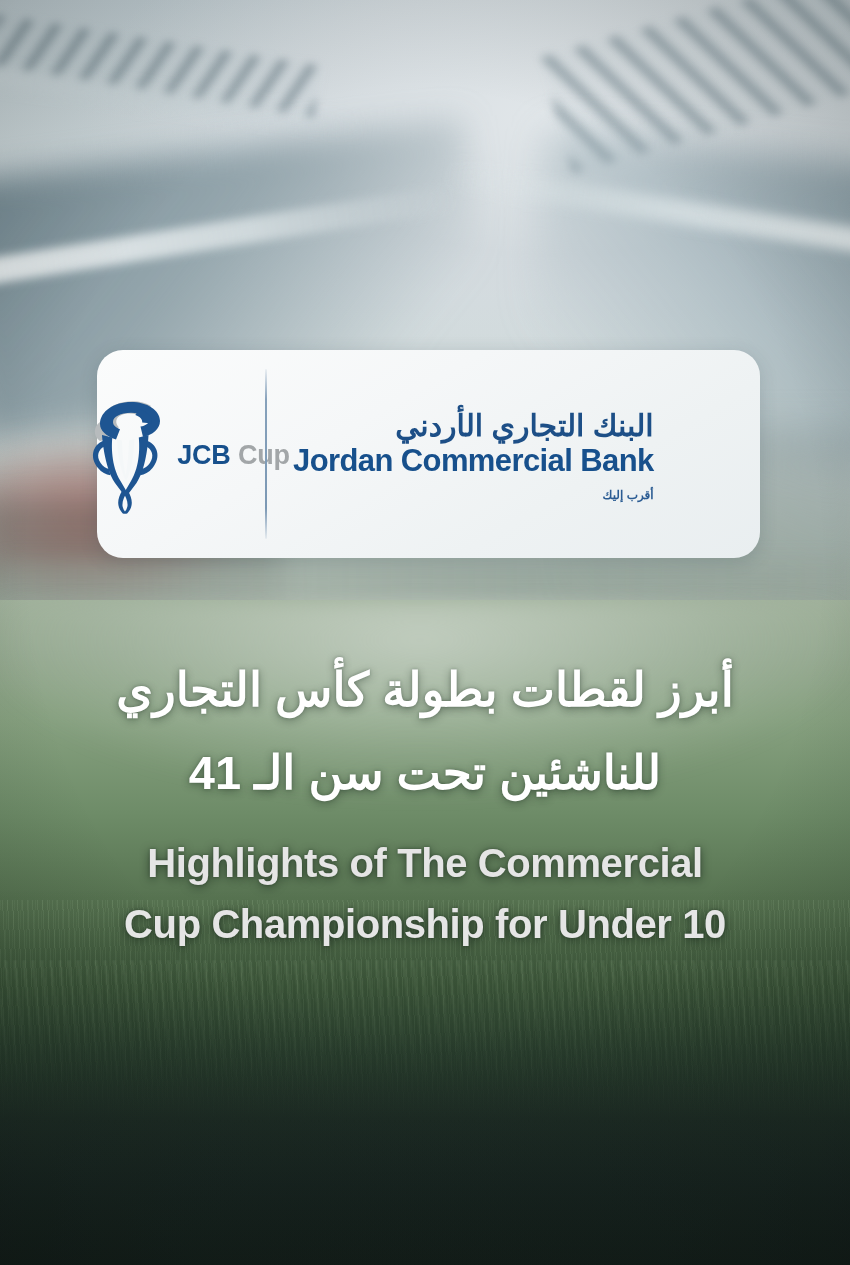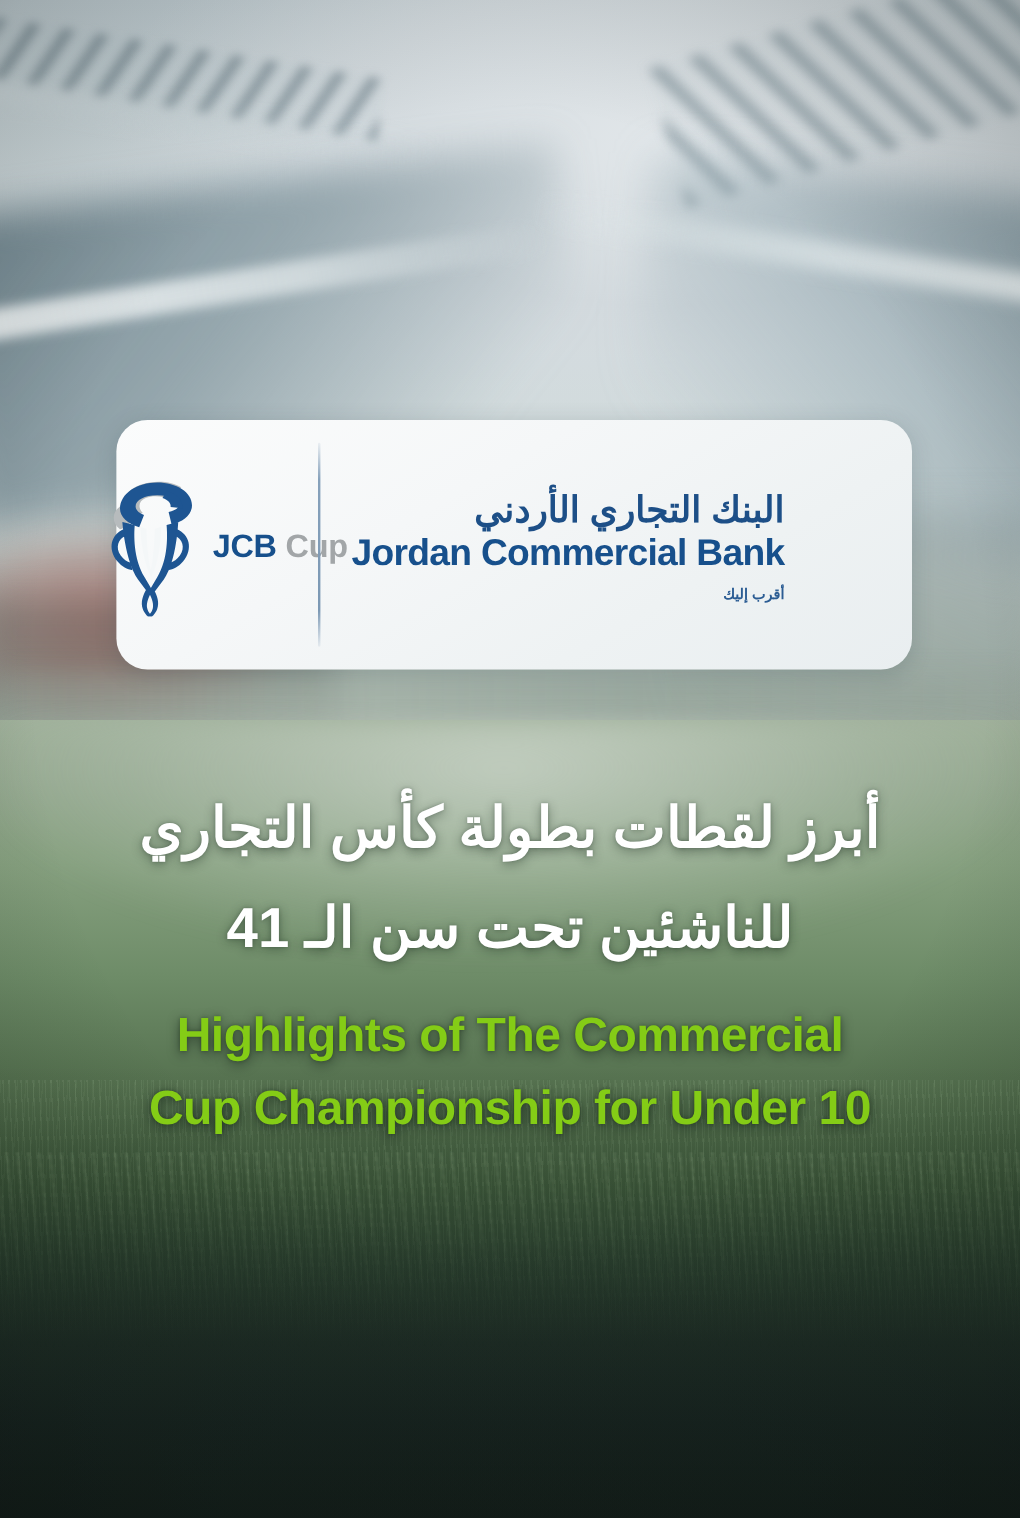--- a/index.html
+++ b/index.html
@@ -193,21 +193,21 @@
   }
   .ar-line{
     direction:rtl; unicode-bidi:bidi-override;
     color:#ffffff;
     font-size:47px; font-weight:bold;
     line-height:1.46;
     text-shadow:0 2px 9px rgba(20,35,25,.42), 0 0 3px rgba(30,45,35,.30);
     padding:0 24px;
   }
   .en-line{
-    color:#84cc16;
+    color:#e5e5e5;
     font-size:40px; font-weight:bold;
     line-height:1.52;
     letter-spacing:-.4px;
     text-shadow:0 2px 10px rgba(10,22,14,.55), 0 0 3px rgba(14,26,18,.35);
     padding:0 10px;
   }
   .gap-ar{ height:14px; }
   .gap-mid{ height:26px; }
 </style>
 </head>

